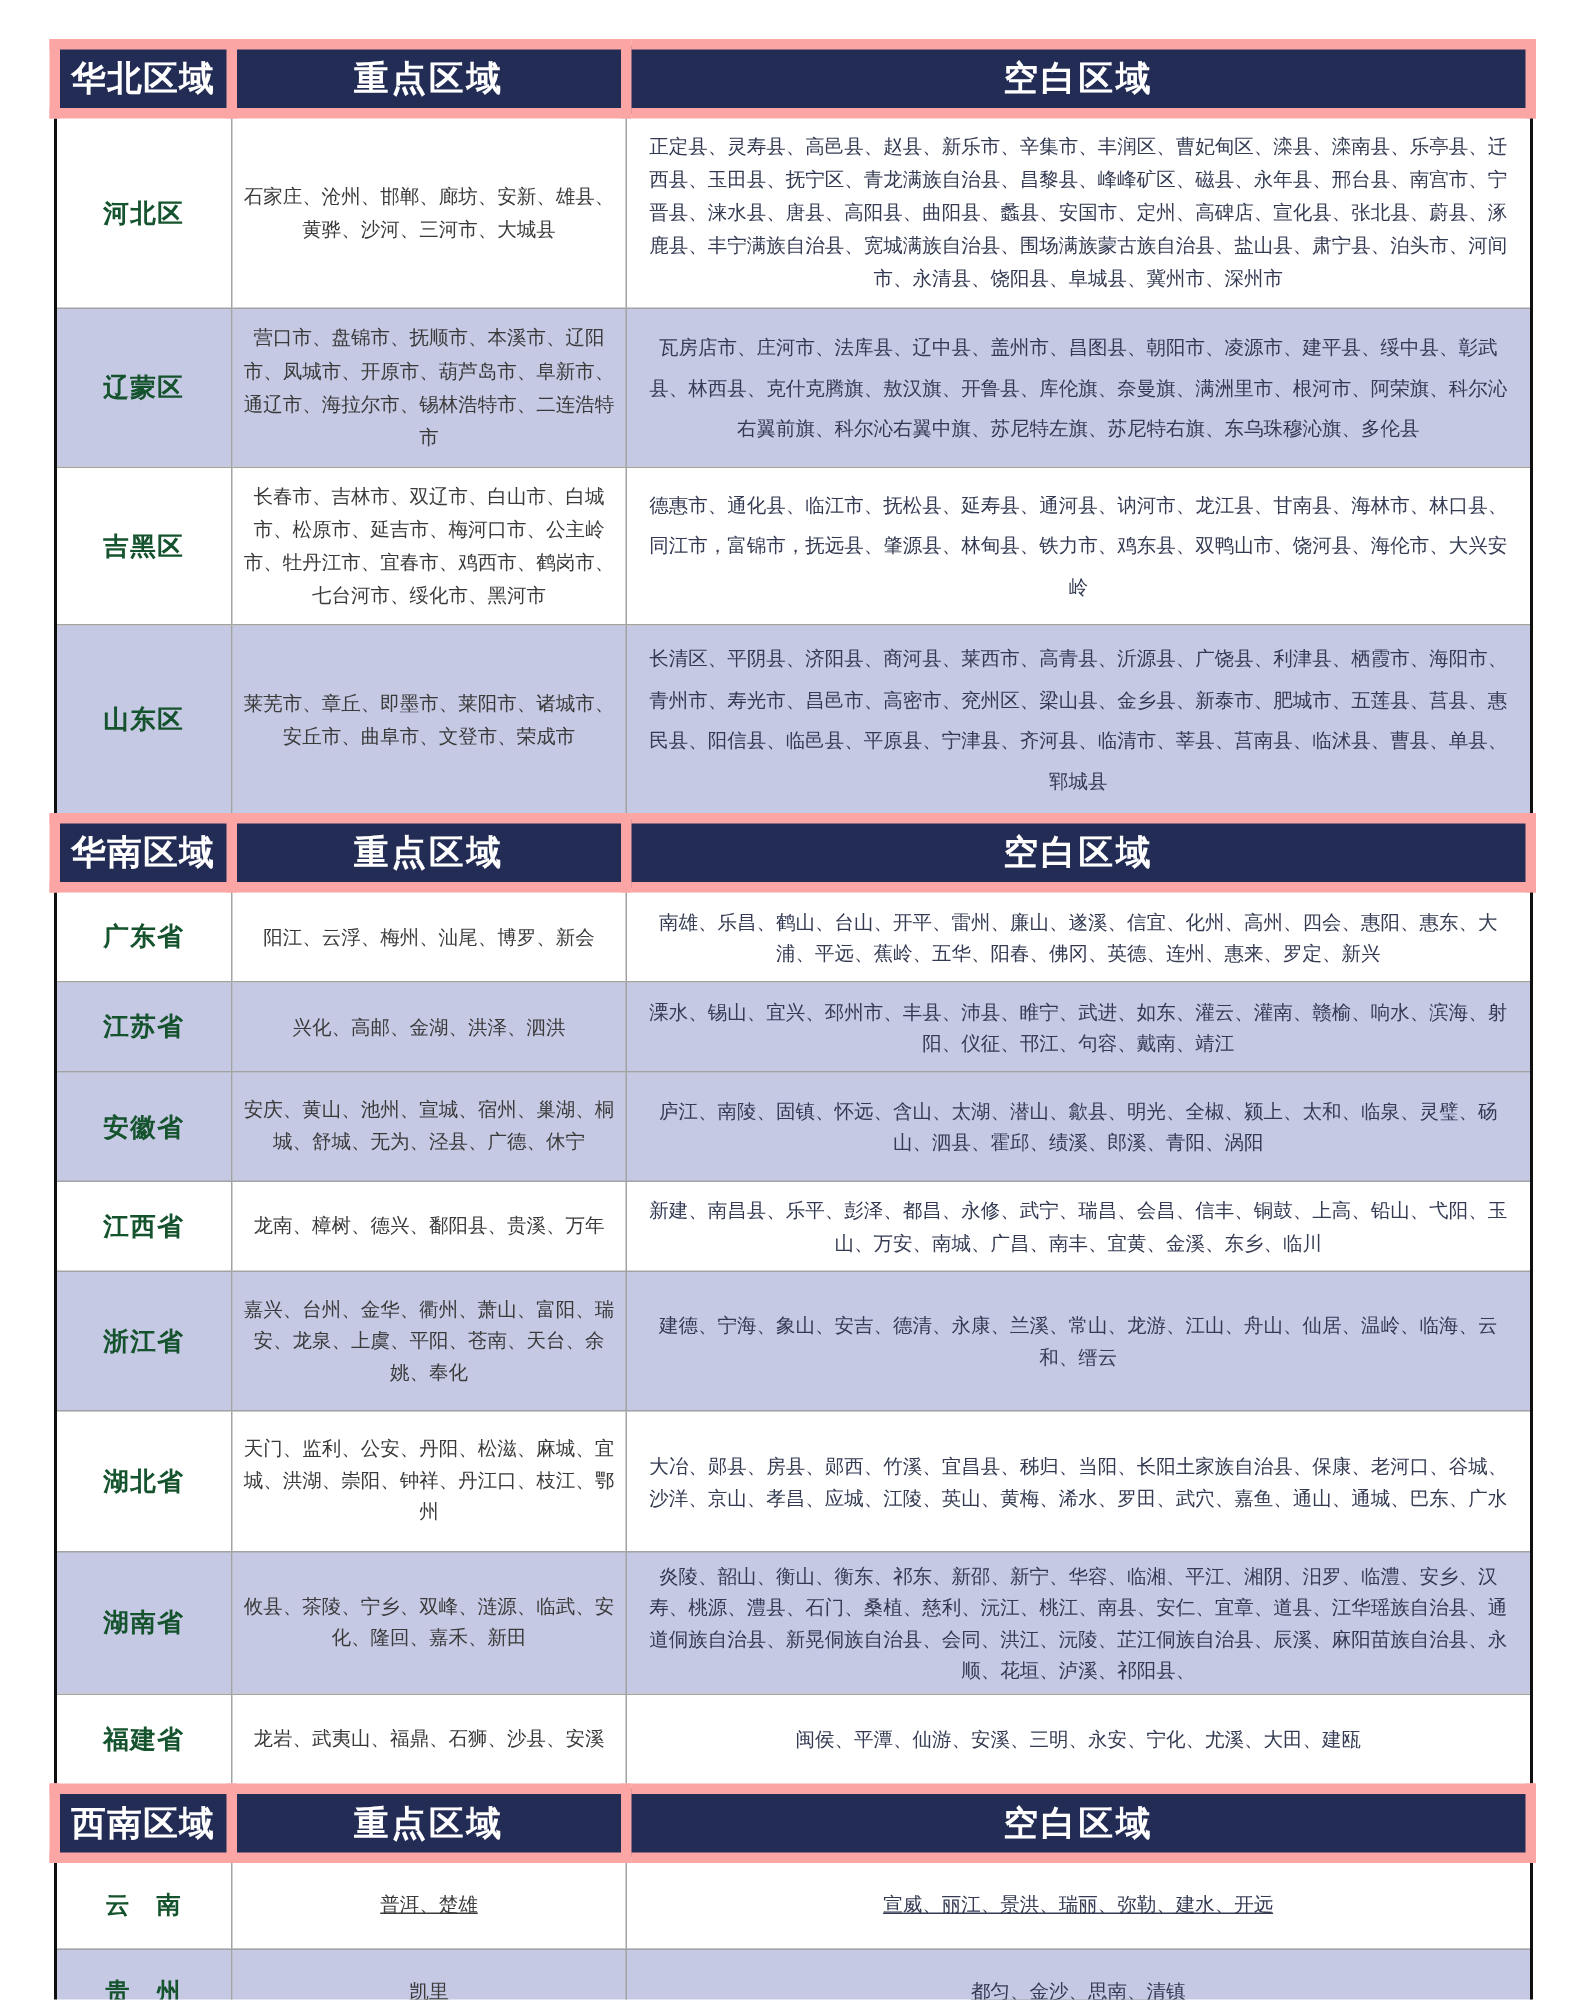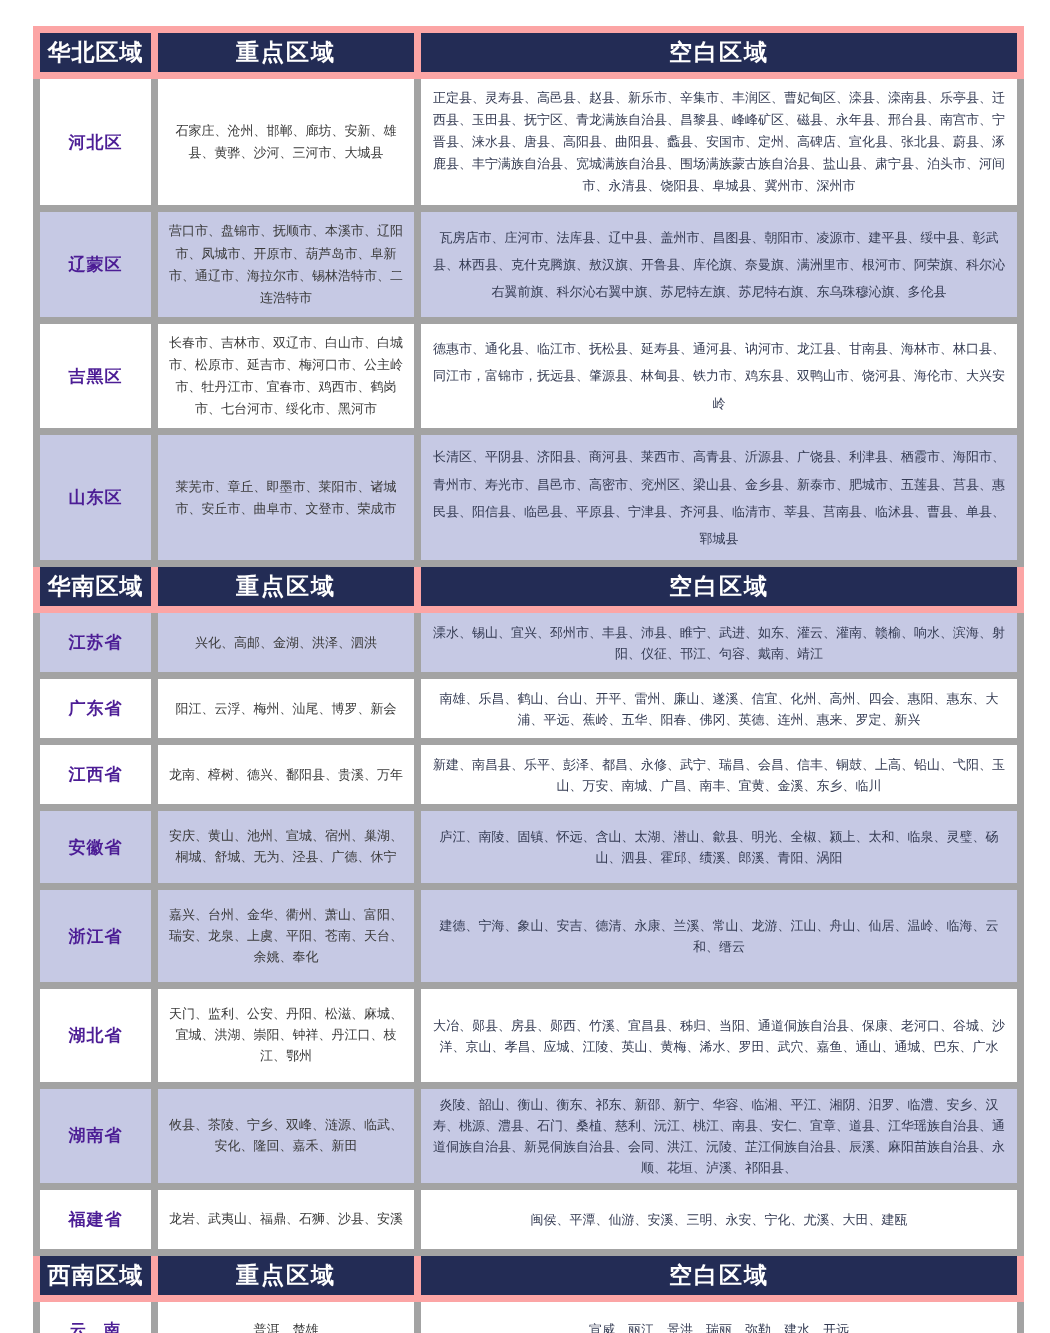--- a/index.html
+++ b/index.html
@@ -29,26 +29,26 @@
   col.c-blank { width:603px; }
 
   tr.section-header th {
     background:#232c55; color:#ffffff; font-weight:bold;
     font-size:23px; letter-spacing:2px; padding:4px 2px;
     border:7px solid #fca5a5; height:33px; text-align:center;
   }
   tr.section-header th.sec-name { letter-spacing:1px; }
 
   td {
-    border:7px solid #a3a3a3; text-align:center; vertical-align:middle;
+    border:1px solid #a3a3a3; text-align:center; vertical-align:middle;
     background:#ffffff;
   }
   tr.alt td { background:#c6c9e4;margin-top:11px; }
 
-  td.region-label { font-weight:bold; color:#4c1d95; font-size:17px; letter-spacing:1px; padding:18px;text-align:center; }
+  td.region-label { font-weight:bold; color:#14532d; font-size:17px; letter-spacing:1px; padding:18px;text-align:center; }
   td.key-cell   { font-size:13px; line-height:1.6; padding:15px 6px; color:#3a3a3a; }
   td.blank-cell { font-size:13px; line-height:1.62; padding:5px 12px; color:#333a52; }
 
   
   tr.sec0 td.key-cell, tr.sec0 td.blank-cell { line-height:1.7; padding-top:8px; padding-bottom:8px; }
   tr.sec0 td.blank-cell.sparse { line-height:2.1; }
   tr.sec2 td { height:45px; }
   tr.sec2 td.key-cell, tr.sec2 td.blank-cell { padding-top:2px; padding-bottom:2px; line-height:1.4;text-decoration:underline; }
   tr.sec2 td.region-label { font-size:16px; }
 </style>
@@ -88,49 +88,49 @@
         <tr class="sec0 alt">
           <td class="region-label">山东区</td>
           <td class="key-cell">莱芜市、章丘、即墨市、莱阳市、诸城市、安丘市、曲阜市、文登市、荣成市</td>
           <td class="blank-cell sparse">长清区、平阴县、济阳县、商河县、莱西市、高青县、沂源县、广饶县、利津县、栖霞市、海阳市、青州市、寿光市、昌邑市、高密市、兖州区、梁山县、金乡县、新泰市、肥城市、五莲县、莒县、惠民县、阳信县、临邑县、平原县、宁津县、齐河县、临清市、莘县、莒南县、临沭县、曹县、单县、郓城县</td>
         </tr>
         <tr class="section-header">
           <th class="sec-name">华南区域</th>
           <th class="sec-col">重点区域</th>
           <th class="sec-col">空白区域</th>
         </tr>
+        <tr class="sec1">
+          <td class="region-label">广东省</td>
+          <td class="key-cell">阳江、云浮、梅州、汕尾、博罗、新会</td>
+          <td class="blank-cell">南雄、乐昌、鹤山、台山、开平、雷州、廉山、遂溪、信宜、化州、高州、四会、惠阳、惠东、大浦、平远、蕉岭、五华、阳春、佛冈、英德、连州、惠来、罗定、新兴</td>
+        </tr>
         <tr class="sec1 alt">
           <td class="region-label">江苏省</td>
           <td class="key-cell">兴化、高邮、金湖、洪泽、泗洪</td>
           <td class="blank-cell">溧水、锡山、宜兴、邳州市、丰县、沛县、睢宁、武进、如东、灌云、灌南、赣榆、响水、滨海、射阳、仪征、邗江、句容、戴南、靖江</td>
         </tr>
-        <tr class="sec1">
-          <td class="region-label">广东省</td>
-          <td class="key-cell">阳江、云浮、梅州、汕尾、博罗、新会</td>
-          <td class="blank-cell">南雄、乐昌、鹤山、台山、开平、雷州、廉山、遂溪、信宜、化州、高州、四会、惠阳、惠东、大浦、平远、蕉岭、五华、阳春、佛冈、英德、连州、惠来、罗定、新兴</td>
+        <tr class="sec1 alt">
+          <td class="region-label">安徽省</td>
+          <td class="key-cell">安庆、黄山、池州、宣城、宿州、巢湖、桐城、舒城、无为、泾县、广德、休宁</td>
+          <td class="blank-cell">庐江、南陵、固镇、怀远、含山、太湖、潜山、歙县、明光、全椒、颍上、太和、临泉、灵璧、砀山、泗县、霍邱、绩溪、郎溪、青阳、涡阳</td>
         </tr>
         <tr class="sec1">
           <td class="region-label">江西省</td>
           <td class="key-cell">龙南、樟树、德兴、鄱阳县、贵溪、万年</td>
           <td class="blank-cell">新建、南昌县、乐平、彭泽、都昌、永修、武宁、瑞昌、会昌、信丰、铜鼓、上高、铅山、弋阳、玉山、万安、南城、广昌、南丰、宜黄、金溪、东乡、临川</td>
-        </tr>
-        <tr class="sec1 alt">
-          <td class="region-label">安徽省</td>
-          <td class="key-cell">安庆、黄山、池州、宣城、宿州、巢湖、桐城、舒城、无为、泾县、广德、休宁</td>
-          <td class="blank-cell">庐江、南陵、固镇、怀远、含山、太湖、潜山、歙县、明光、全椒、颍上、太和、临泉、灵璧、砀山、泗县、霍邱、绩溪、郎溪、青阳、涡阳</td>
         </tr>
         <tr class="sec1 alt">
           <td class="region-label">浙江省</td>
           <td class="key-cell">嘉兴、台州、金华、衢州、萧山、富阳、瑞安、龙泉、上虞、平阳、苍南、天台、余姚、奉化</td>
           <td class="blank-cell">建德、宁海、象山、安吉、德清、永康、兰溪、常山、龙游、江山、舟山、仙居、温岭、临海、云和、缙云</td>
         </tr>
         <tr class="sec1">
           <td class="region-label">湖北省</td>
           <td class="key-cell">天门、监利、公安、丹阳、松滋、麻城、宜城、洪湖、崇阳、钟祥、丹江口、枝江、鄂州</td>
-          <td class="blank-cell">大冶、郧县、房县、郧西、竹溪、宜昌县、秭归、当阳、通道侗族自治县、保康、老河口、谷城、沙洋、京山、孝昌、应城、江陵、英山、黄梅、浠水、罗田、武穴、嘉鱼、通山、通城、巴东、广水</td>
+          <td class="blank-cell">大冶、郧县、房县、郧西、竹溪、宜昌县、秭归、当阳、长阳土家族自治县、保康、老河口、谷城、沙洋、京山、孝昌、应城、江陵、英山、黄梅、浠水、罗田、武穴、嘉鱼、通山、通城、巴东、广水</td>
         </tr>
         <tr class="sec1 alt">
           <td class="region-label">湖南省</td>
           <td class="key-cell">攸县、茶陵、宁乡、双峰、涟源、临武、安化、隆回、嘉禾、新田</td>
           <td class="blank-cell">炎陵、韶山、衡山、衡东、祁东、新邵、新宁、华容、临湘、平江、湘阴、汨罗、临澧、安乡、汉寿、桃源、澧县、石门、桑植、慈利、沅江、桃江、南县、安仁、宜章、道县、江华瑶族自治县、通道侗族自治县、新晃侗族自治县、会同、洪江、沅陵、芷江侗族自治县、辰溪、麻阳苗族自治县、永顺、花垣、泸溪、祁阳县、</td>
         </tr>
         <tr class="sec1">
           <td class="region-label">福建省</td>
           <td class="key-cell">龙岩、武夷山、福鼎、石狮、沙县、安溪</td>
           <td class="blank-cell">闽侯、平潭、仙游、安溪、三明、永安、宁化、尤溪、大田、建瓯</td>

